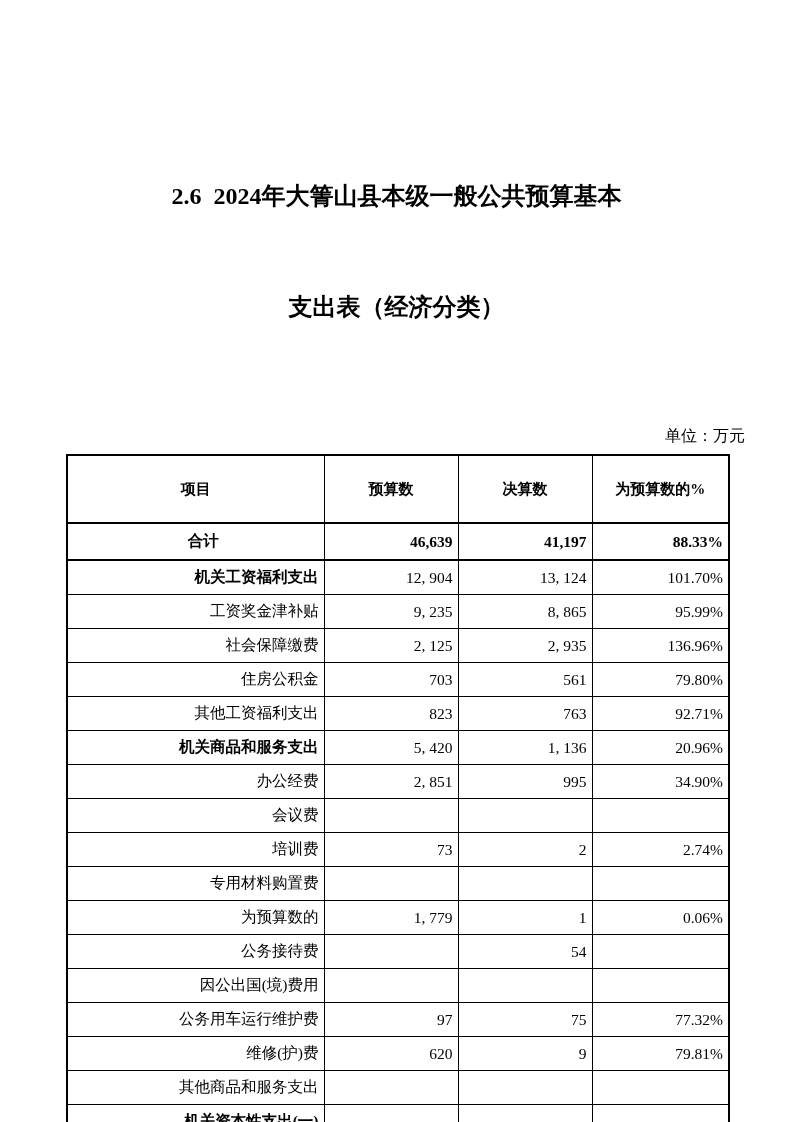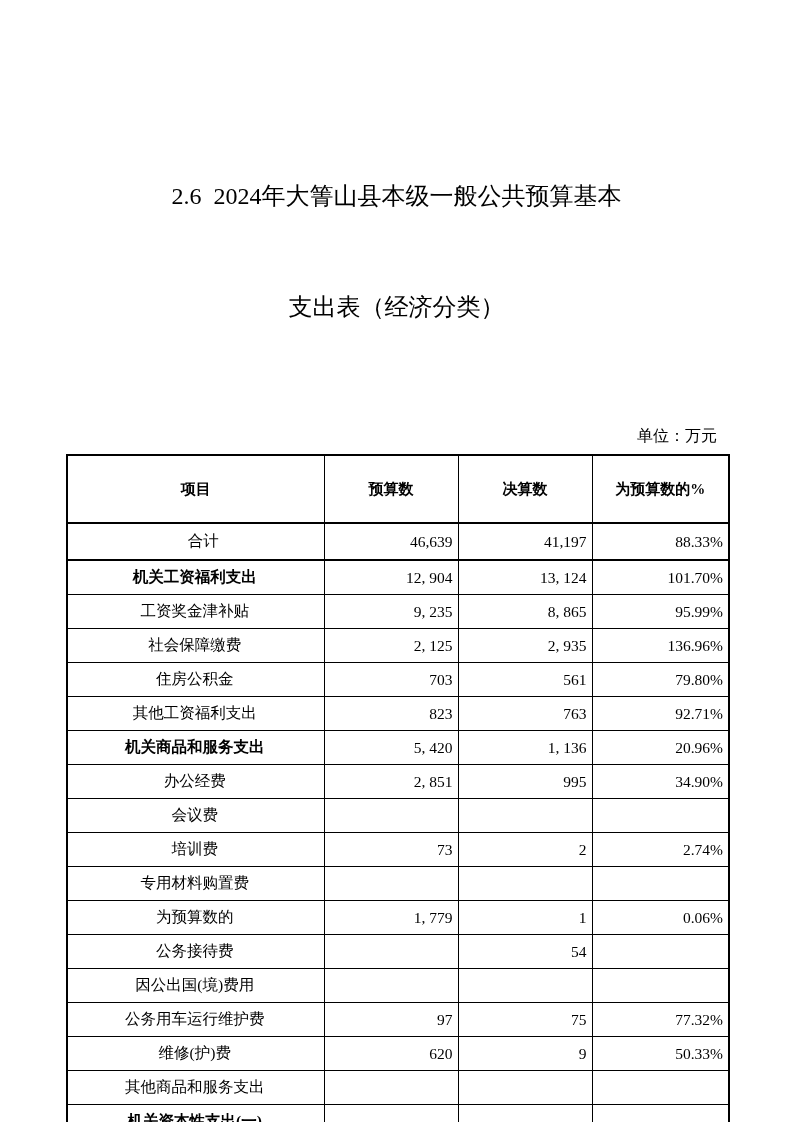--- a/index.html
+++ b/index.html
@@ -16,28 +16,28 @@
   }
   .page {
     position: relative;
     width: 793px;
     height: 1122px;
     background: #ffffff;
   }
   .title {
     padding-top: 104px;
     text-align: center;
-    font-weight: normal;
+    font-weight: bold;
     font-size: 24px;
     line-height: 37px;
     white-space: pre-wrap;
   }
   .unit {
     text-align: right;
-    margin: 26px 76px 8px 0;
+    margin: 26px 48px 8px 0;
     font-size: 16px;
     line-height: 20px;
   }
   table.budget {
     border-collapse: collapse;
     table-layout: fixed;
     margin-left: 66px;
     width: 662px;
     border: 2px solid #000000;
   }
@@ -50,24 +50,24 @@
     white-space: nowrap;
   }
   table.budget thead td {
     height: 36px;
     text-align: center;
     font-weight: bold;
     font-size: 15px;
     border-bottom: 2px solid #000000;
     padding: 15px;
   }
-  td.c-item { text-align: center; }
+  td.c-item { text-align: right; }
   td.c-num  { text-align: right; font-size: 15px; }
   td.c-pct  { text-align: right; font-size: 15px; font-weight: normal; }
-  tr.row-total td { font-weight: normal; border-bottom: 2px solid #000000; height: 35px; padding-left: 20px; }
+  tr.row-total td { font-weight: bold; border-bottom: 2px solid #000000; height: 35px; padding-left: 20px; }
   tr.row-total td.c-item { text-align: center; }
   tr.row-section td.c-item { font-weight: bold; }
 </style>
 </head>
 <body>
 
 <div class="page">
 
   <div class="title">
     <div>2.6  2024年大箐山县本级一般公共预算基本</div>
@@ -179,21 +179,21 @@
         <tr class="row-normal">
           <td class="c-item">公务用车运行维护费</td>
           <td class="c-num">97</td>
           <td class="c-num">75</td>
           <td class="c-pct">77.32%</td>
         </tr>
         <tr class="row-normal">
           <td class="c-item">维修(护)费</td>
           <td class="c-num">620</td>
           <td class="c-num">9</td>
-          <td class="c-pct">50.33%</td>
+          <td class="c-pct">79.81%</td>
         </tr>
         <tr class="row-normal">
           <td class="c-item">其他商品和服务支出</td>
           <td class="c-num"></td>
           <td class="c-num"></td>
           <td class="c-pct"></td>
         </tr>
         <tr class="row-section">
           <td class="c-item">机关资本性支出(一)</td>
           <td class="c-num"></td>

